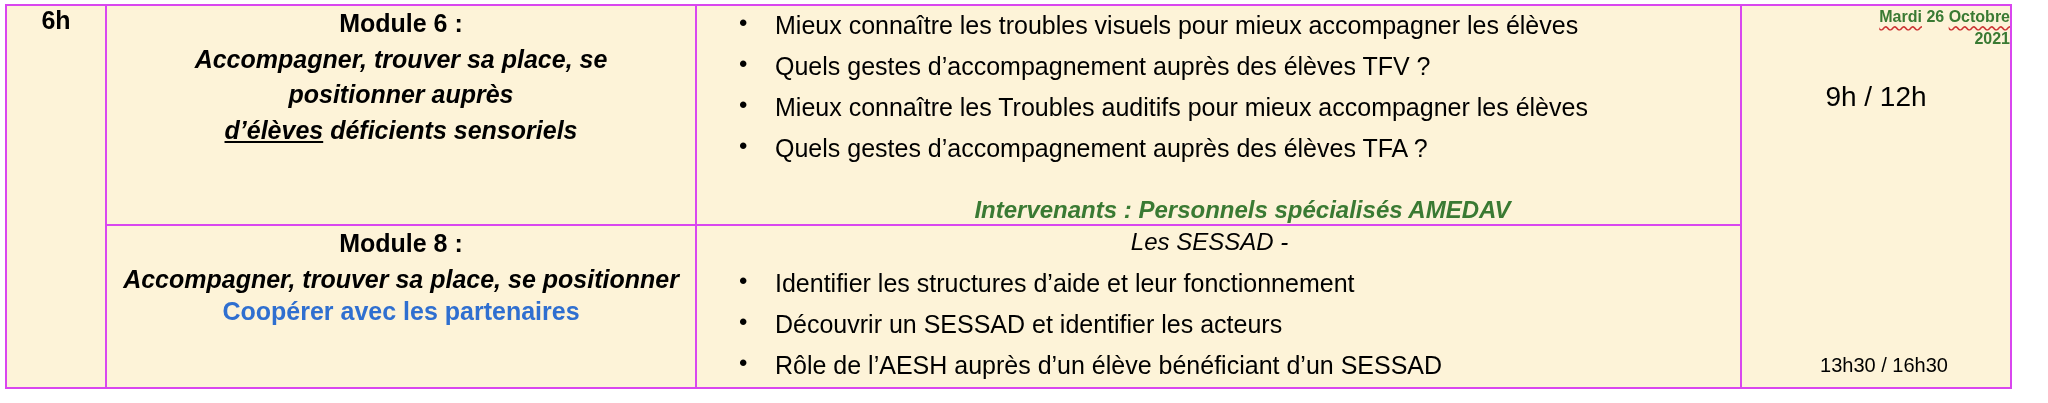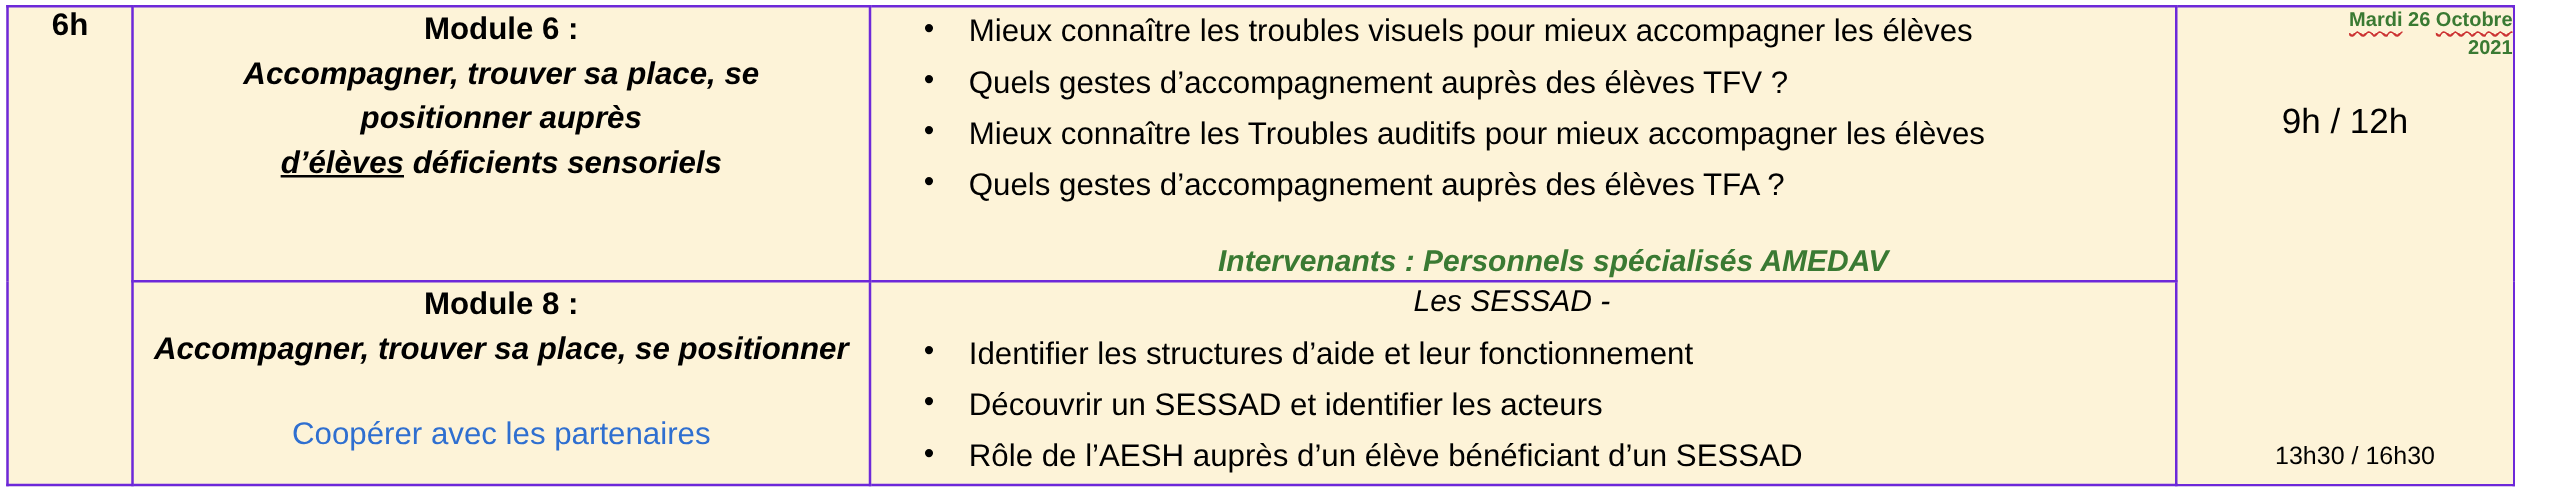--- a/index.html
+++ b/index.html
@@ -20,21 +20,21 @@
   }
   table.schedule {
     border-collapse: collapse;
     table-layout: fixed;
     width: 1805px;
     margin-left: 5px;
     margin-top: 4px;
     background: #fdf3d8;
   }
   table.schedule td {
-    border: 2px solid #6d28d9;
+    border: 2px solid #d946ef;
     background: #fdf3d8;
     vertical-align: top;
     padding: 0;
   }
   .col-hours { width: 100px; }
   .col-module { width: 590px; }
   .col-content { width: 1045px; }
   .col-date { width: 270px; }
 
   .hours-cell {
@@ -59,24 +59,23 @@
     font-weight: bold;
     font-size: 25px;
     line-height: 1.42;
     color: #000;
     font-style: italic;
   }
   .module-sub .ul {
     text-decoration: underline;
   }
   .module-blue {
-    font-weight: normal;
+    font-weight: bold;
     font-size: 25px;
     color: #2f6fd0;
-    margin-top: 36px;
   }
 
   .content-cell {
     padding: 6px 10px 10px 10px;
   }
   ul.bullets {
     margin: 0;
     padding: 0 0 0 78px;
     list-style: none;
   }

